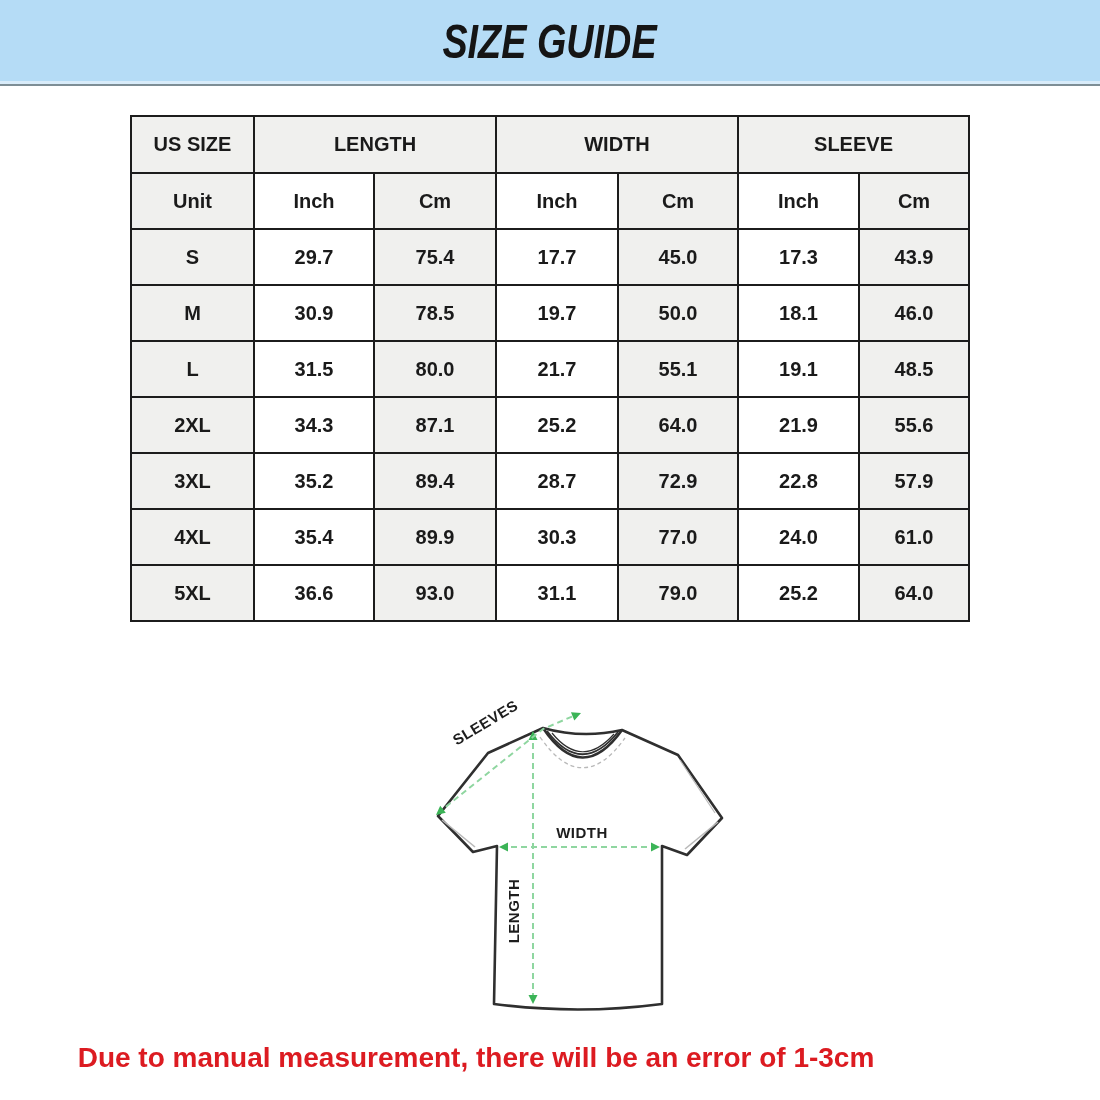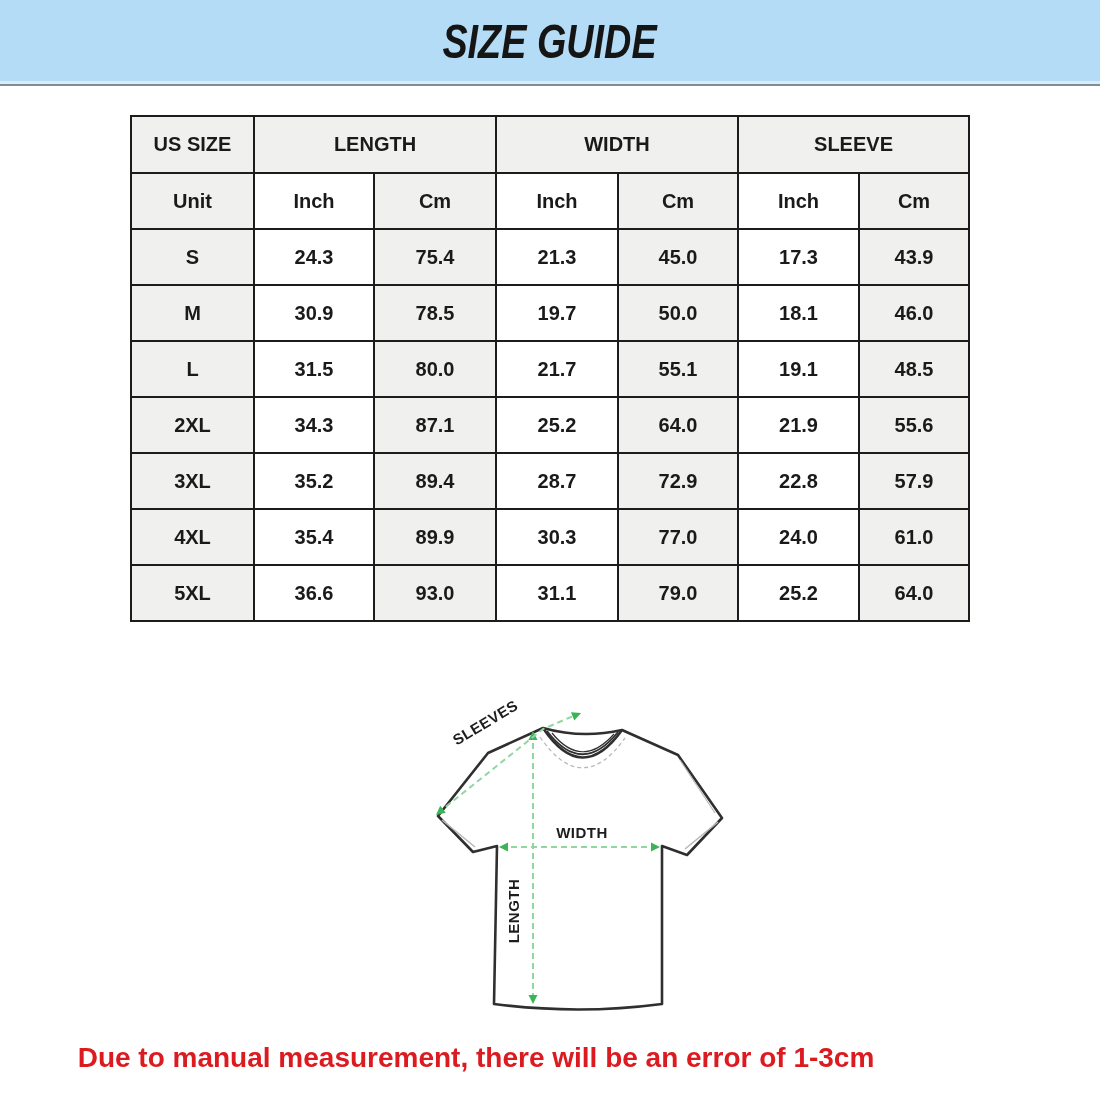--- a/index.html
+++ b/index.html
@@ -90,23 +90,23 @@
         <th class="g">Cm</th>
         <th class="w">Inch</th>
         <th class="g">Cm</th>
         <th class="w">Inch</th>
         <th class="g">Cm</th>
       </tr>
     </thead>
   <tbody>
       <tr>
         <td class="g">S</td>
-        <td class="w">24.3</td>
+        <td class="w">29.7</td>
         <td class="g">75.4</td>
-        <td class="w">21.3</td>
+        <td class="w">17.7</td>
         <td class="g">45.0</td>
         <td class="w">17.3</td>
         <td class="g">43.9</td>
       </tr>
       <tr>
         <td class="g">M</td>
         <td class="w">30.9</td>
         <td class="g">78.5</td>
         <td class="w">19.7</td>
         <td class="g">50.0</td>

